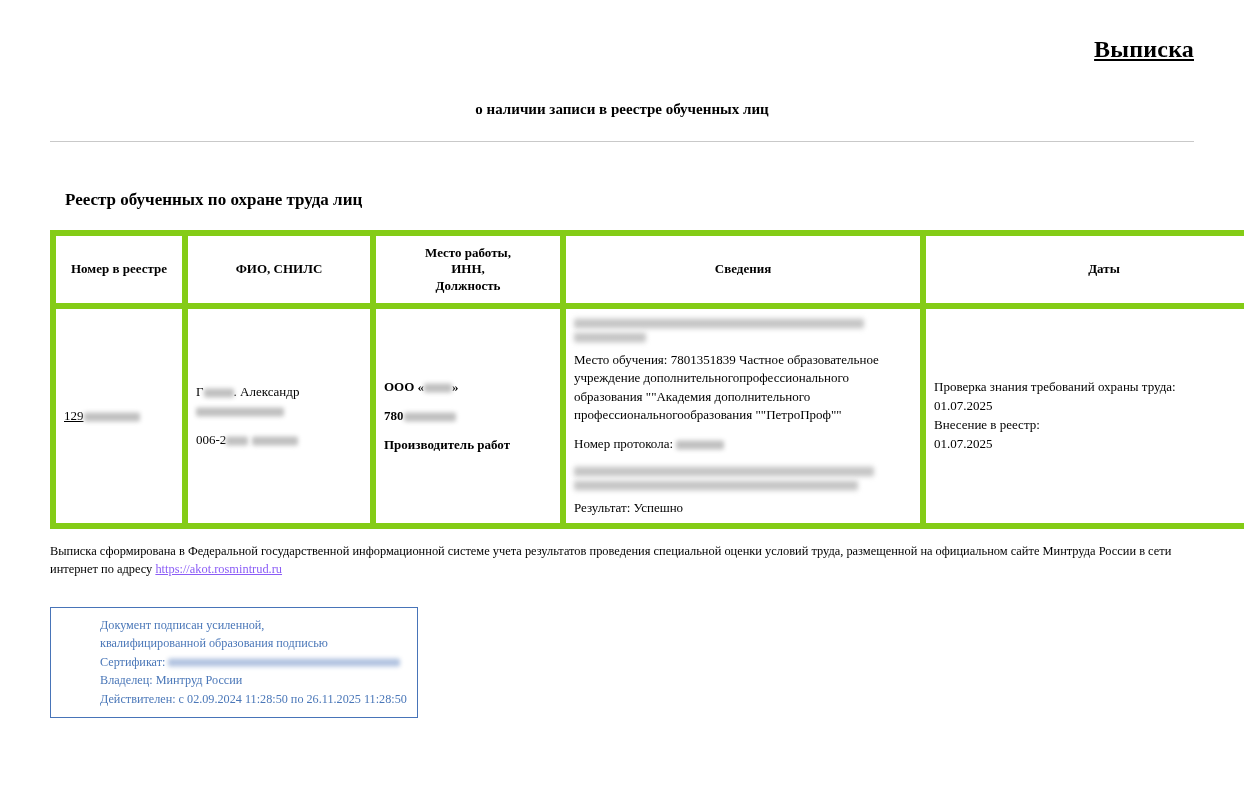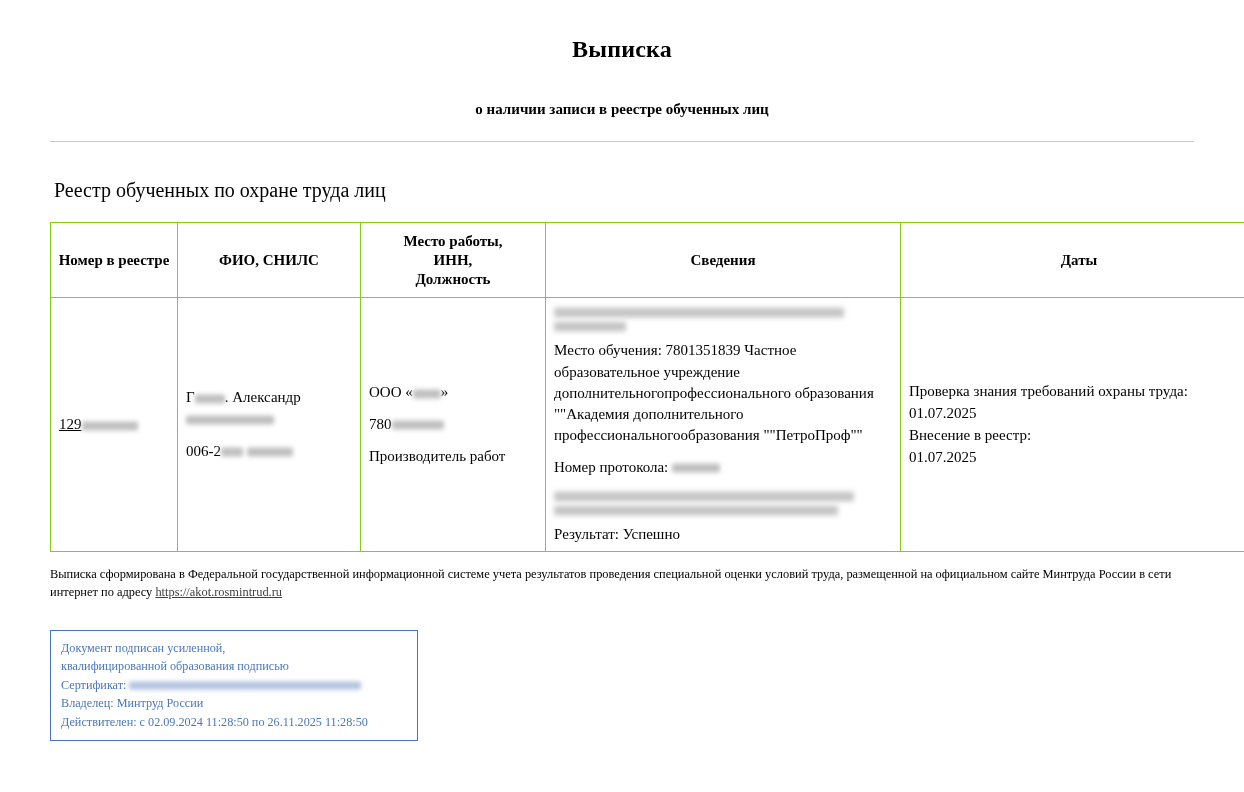--- a/index.html
+++ b/index.html
@@ -16,68 +16,69 @@
     overflow: hidden;
   }
   .page {
     position: relative;
     width: 1244px;
     height: 792px;
     box-sizing: border-box;
     padding: 0 50px;
   }
   .doc-title {
-    text-align: center;
+    text-align: right;
     font-size: 24px;
     font-weight: bold;
     margin: 0;
     padding-top: 36px;
     letter-spacing: 0.2px;
+    text-decoration: underline;
   }
   .doc-subtitle {
     text-align: center;
     font-size: 15px;
     font-weight: bold;
     margin: 12px;
     padding-top: 26px;
   }
   .hr {
     border: none;
     border-top: 1px solid #c9c9c9;
     margin: 23px 0 0 0;
   }
   .section-title {
-    font-size: 20px;
-    font-weight: normal;
-    margin: 4px;
+    font-size: 17px;
+    font-weight: bold;
+    margin: 15px;
     padding-top: 33px;
     padding-bottom: 0;
   }
   table.registry {
     width: 1144px;
     border-collapse: collapse;
     margin-top: 20px;
     table-layout: fixed;
   }
   table.registry th,
   table.registry td {
-    border: 1px solid #84cc16;
+    border: 6px solid #84cc16;
     vertical-align: middle;
-    font-size: 15px;
+    font-size: 13px;
     padding: 6px 8px;
   }
   table.registry th {
     text-align: center;
     font-weight: bold;
     line-height: 1.25;
     padding: 9px 6px;
   }
   td.cell-num     { width: 114px; vertical-align: middle; text-decoration: underline; }
   td.cell-fio     { width: 170px; vertical-align: middle; }
-  td.cell-work    { width: 172px; vertical-align: middle; }
+  td.cell-work    { width: 172px; vertical-align: middle; font-weight: bold; }
   td.cell-info    { width: 342px; vertical-align: middle; }
   td.cell-dates   { width: 344px; vertical-align: middle; }
 
   .line { display: block; line-height: 1.45; }
   .gap  { display: block; height: 10px; }
 
   
   .blur {
     display: inline-block;
     color: transparent;
@@ -107,34 +108,34 @@
 
   .dates-block { line-height: 1.5; font-size: 12.5px; }
 
   .footnote {
     width: 1144px;
     font-size: 12.4px;
     line-height: 1.42;
     margin-top: 14px;
   }
   .footnote a {
-    color: #404040;
+    color: #8b5cf6;
   }
 
   .signature-box {
     margin-top: 28px;
     width: 368px;
     border: 1.6px solid #4874b8;
     padding: 8px 10px 9px 10px;
     box-sizing: border-box;
     color: #4a77b8;
     font-size: 12.2px;
     line-height: 1.52;
   }
-  .signature-box .sig-line { display: block; white-space: nowrap; }
+  .signature-box .sig-line { display: block; white-space: nowrap; margin-left: 39px; }
   .sig-blur {
     display: inline-block;
     height: 9px;
     filter: blur(2.2px);
     background: linear-gradient(180deg, #cfd9ea 0%, #a8bcdd 50%, #ccd8ea 100%);
     border-radius: 2px;
     vertical-align: middle;
     color: transparent;
   }
 </style>

